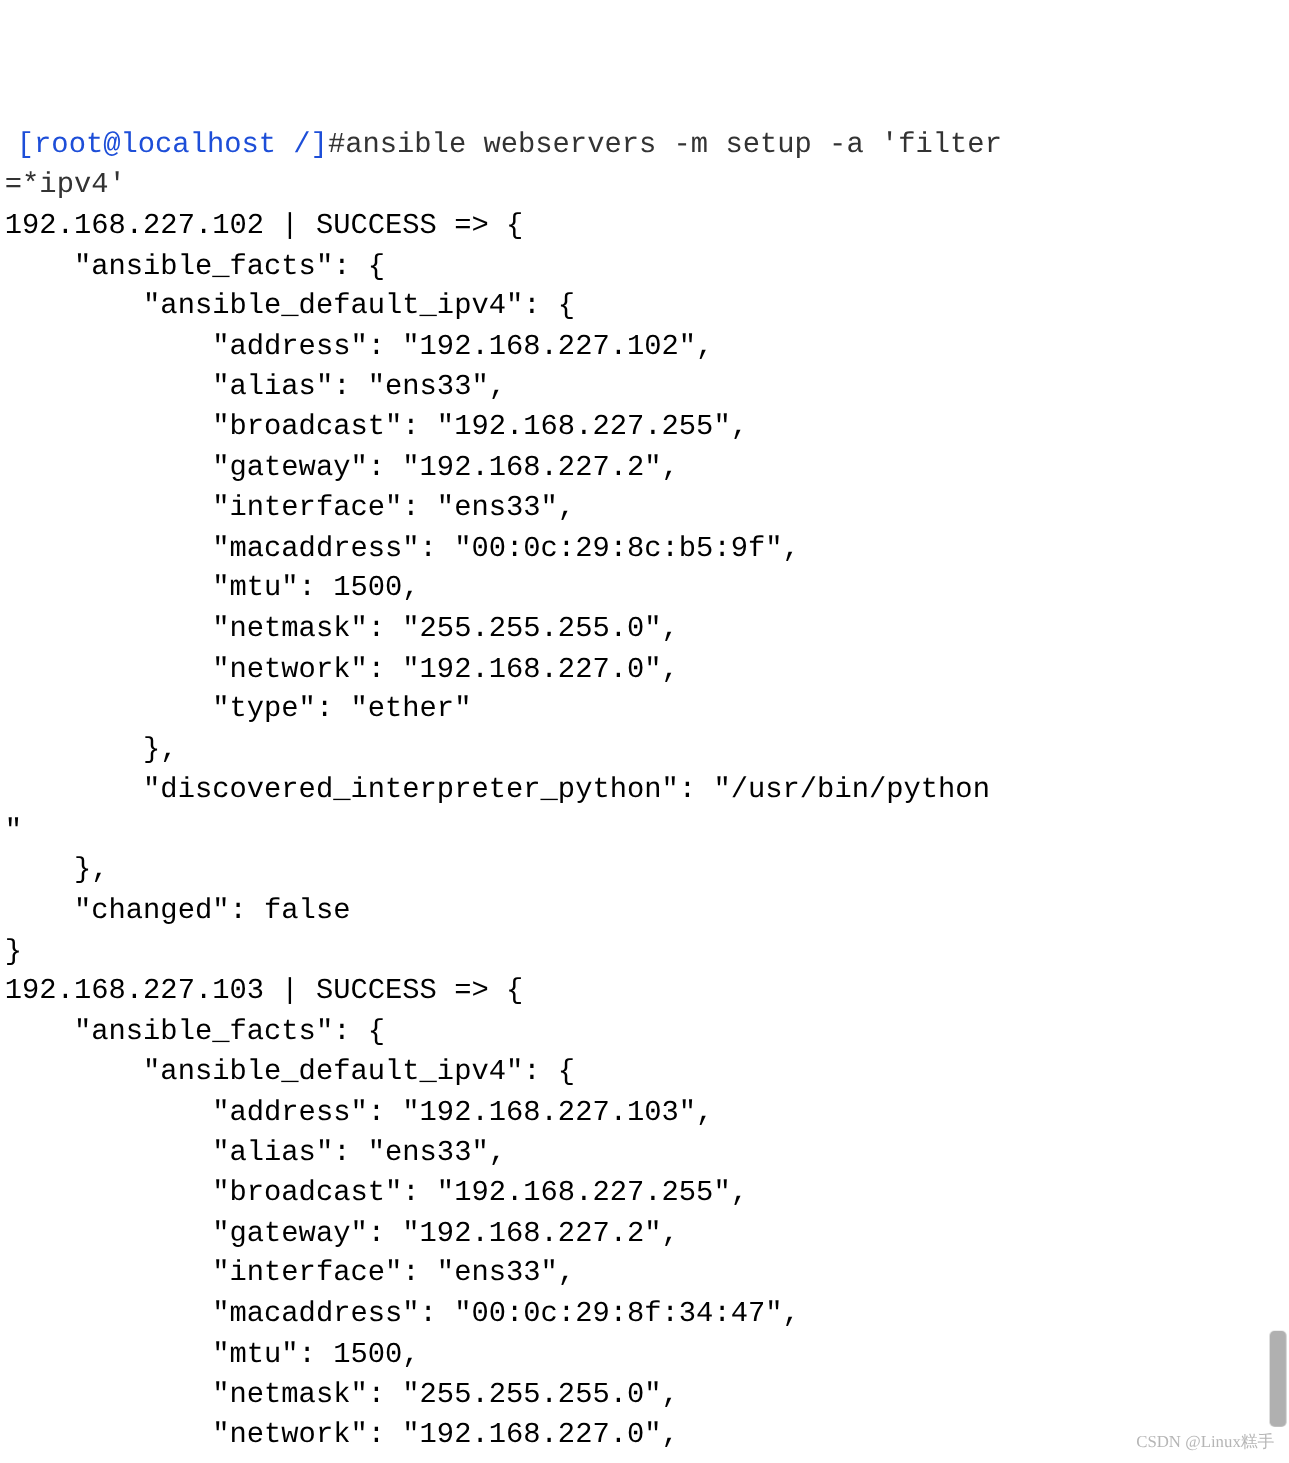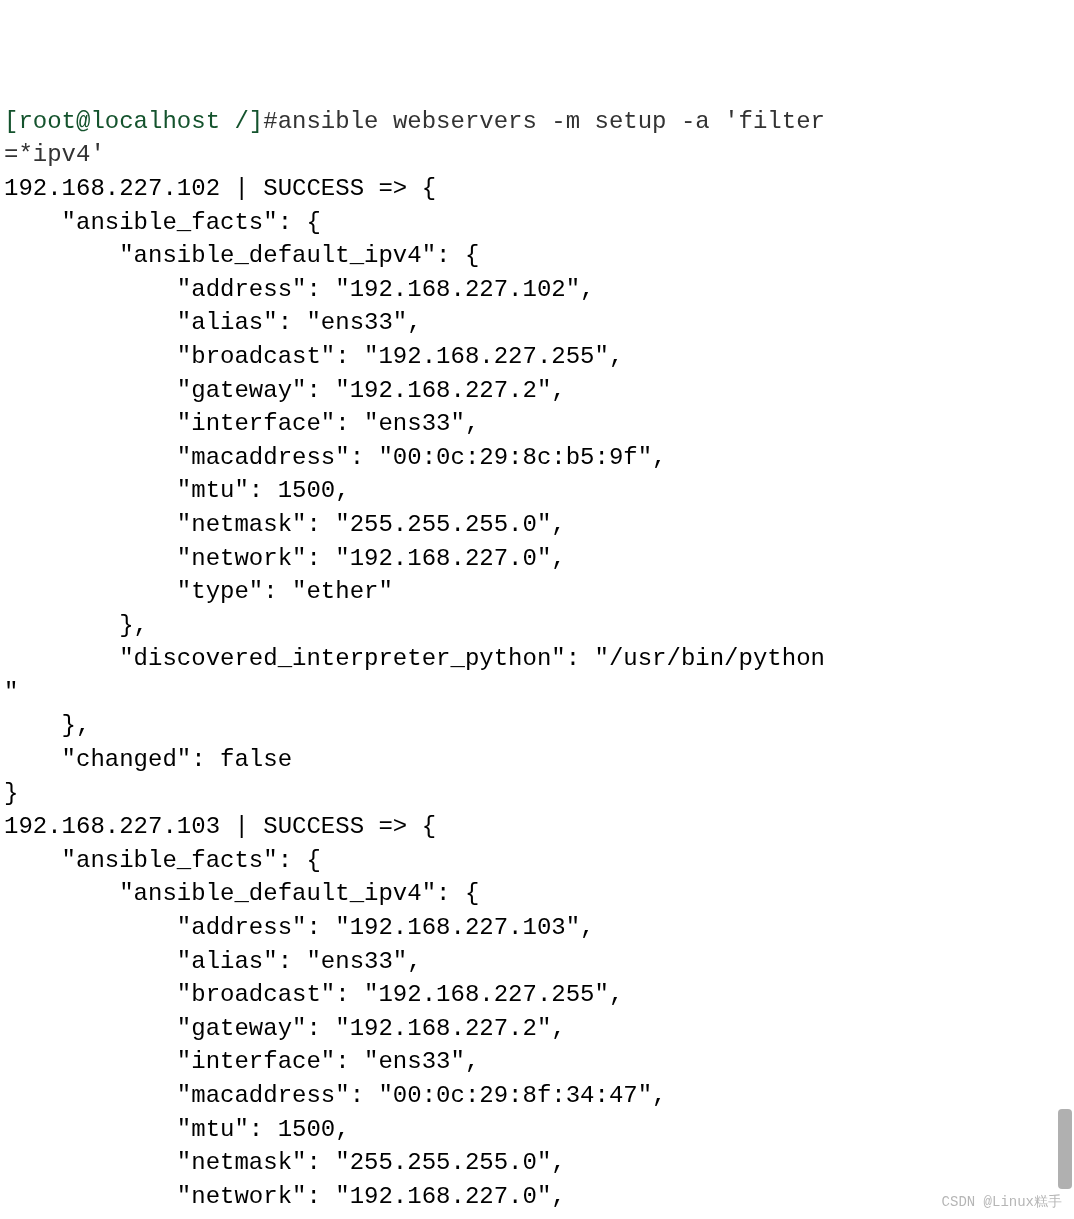--- a/index.html
+++ b/index.html
@@ -6,30 +6,30 @@
       margin: 0;
       padding: 4px;
       font-family: "Courier New", monospace;
       font-size: 24px;
       line-height: 1.4;
       background: #ffffff;
       color: #222;
       white-space: pre;
       overflow-x: hidden;
     }
-    .blue { color: #14532d; }
+    .blue { color: #1d4ed8; margin-left: 10px; }
     .black { color: #333333; }
     .green { color: #000000; }
     .watermark {
       position: fixed;
       bottom: 6px;
       right: 12px;
       font-size: 14px;
       color: rgba(120,120,120,0.55);
-      font-family: Liberation Mono, monospace;
+      font-family: Liberation Serif, serif;
       white-space: nowrap;
     }
     .scrollbar {
       position: fixed;
       right: 2px;
       bottom: 30px;
       width: 14px;
       height: 80px;
       background: #b0b0b0;
       border-radius: 4px;

